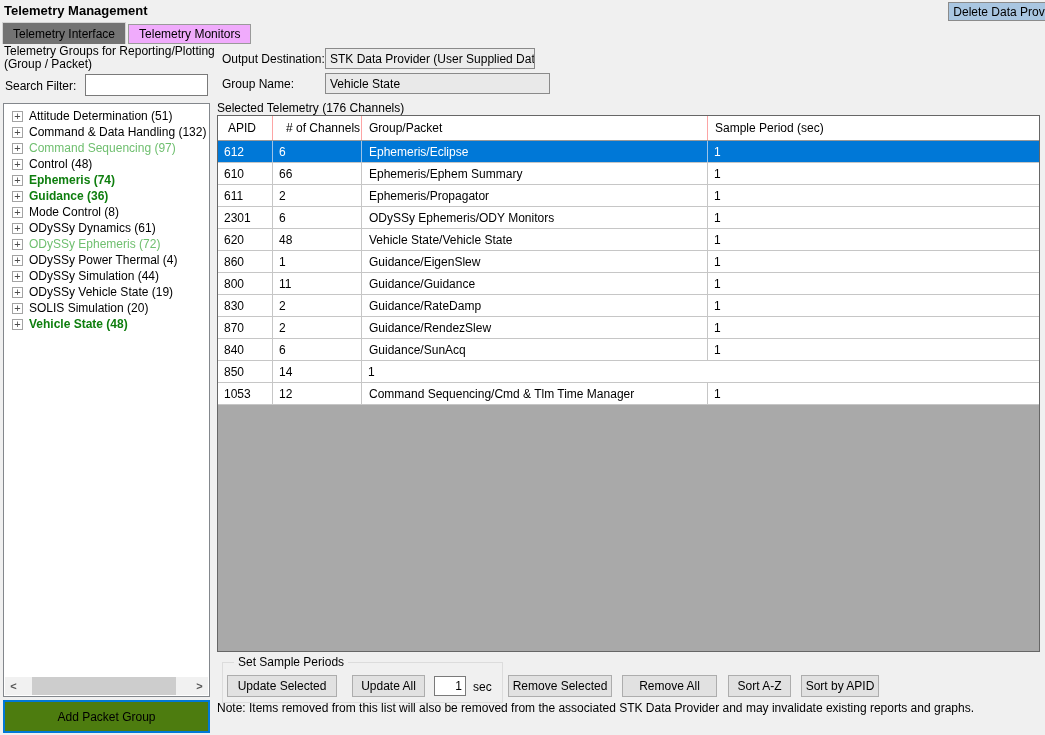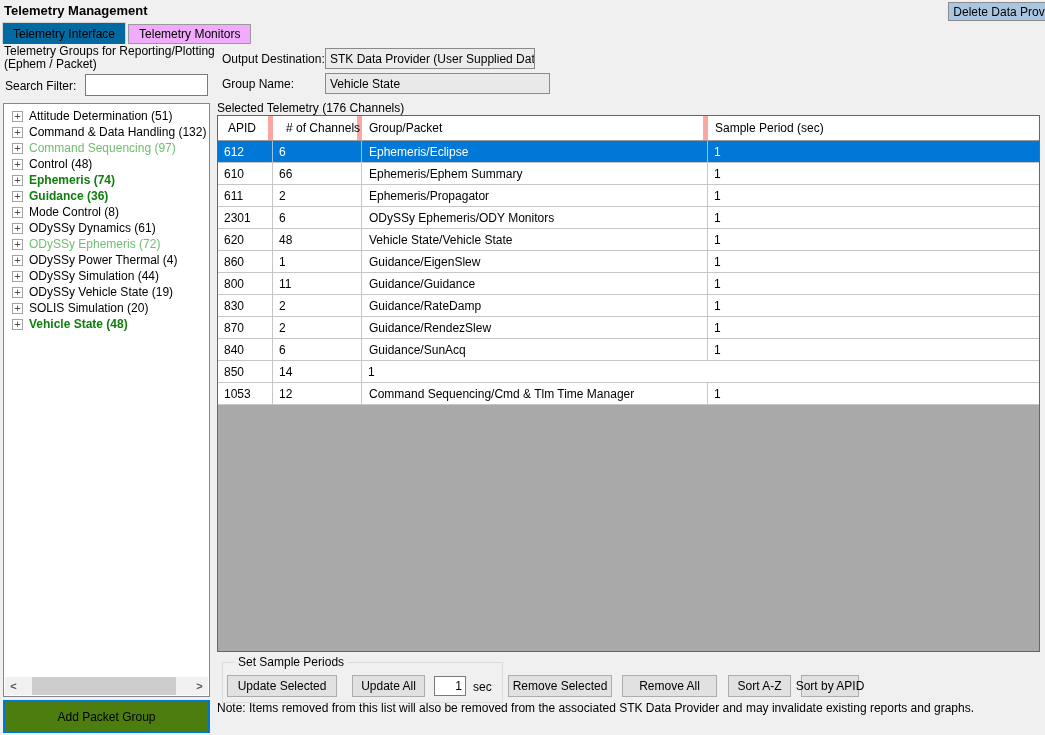--- a/index.html
+++ b/index.html
@@ -15,21 +15,21 @@
   #page-title { left:4px; top:3px; font-size:13px; font-weight:bold; }
   #delete-providers-btn {
     left:913px; top:2px; width:128px; height:19px;
     background:#a9c6e1; border:1px solid #8b8b8b;
     display:flex; align-items:center; justify-content:center; cursor:default;margin-left:35px;
   }
 
   
   #tabstrip { left:2px; top:22px; height:22px; display:flex; align-items:flex-end; }
   .tab { padding:0 10px; display:flex; align-items:center; white-space:nowrap; }
-  .tab.active { height:22px; background:#0369a1; border:1px solid #d4d4d4; border-bottom:none; }
+  .tab.active { height:22px; background:#737373; border:1px solid #d4d4d4; border-bottom:none; }
   .tab.inactive { height:20px; background:#f0abfc; border:1px solid #9a9a9a; margin-left:2px; }
 
   
   #tree-heading { left:4px; top:45px; line-height:13px; }
   #search-label { left:5px; top:79px; }
   #search-input {
     left:85px; top:74px; width:123px; height:22px;
     border:1px solid #7a7a7a; background:#fff; font:12px "Liberation Sans",sans-serif; padding:0 3px;
   }
   #tree-panel {
@@ -73,21 +73,21 @@
     background:#e9e9e9; border:1px solid #8a8a8a; font:12px "Liberation Sans",sans-serif; padding:0 4px;
   }
   #table-caption { left:217px; top:101px; }
 
   
   #telemetry-table {
     left:217px; top:115px; width:823px; height:537px;
     border:1px solid #666; background:#a9a9a9;
   }
   .thead { display:flex; height:25px; background:#fff; border-bottom:1px solid #999; }
-  .hcell { border-right:5px solid #fca5a5; display:flex; align-items:center; white-space:nowrap; }
+  .hcell { border-right:1px solid #fca5a5; display:flex; align-items:center; white-space:nowrap; }
   .c0 { width:55px; } .c1 { width:89px; } .c2 { width:346px; } .c3 { flex:1; border-right:none; }
   .hcell.c0 { padding-left:10px; } .hcell.c1 { padding-left:13px; }
   .hcell.c2 { padding-left:7px; }  .hcell.c3 { padding-left:7px; }
   .trow { display:flex; height:22px; background:#fff; border-bottom:1px solid #c6c6c6; }
   .tcell { border-right:1px solid #c6c6c6; display:flex; align-items:center;
     padding-left:6px; white-space:nowrap; overflow:hidden; }
   .tcell.c2 { padding-left:7px; }
   .tcell.c3 { border-right:none; }
   .trow.selected { background:#0078d7; color:#fff; }
   .trow.selected .tcell { border-right-color:#9cc3e8; }
@@ -108,37 +108,37 @@
   #update-all-btn      { left:352px; top:675px; width:73px; }
   #period-input {
     left:434px; top:676px; width:32px; height:20px;
     border:1px solid #7a7a7a; background:#fff; font:12px "Liberation Sans",sans-serif;
     text-align:right; padding-right:3px;
   }
   #sec-label { left:473px; top:680px; }
   #remove-selected-btn { left:508px; top:675px; width:104px; }
   #remove-all-btn      { left:622px; top:675px; width:95px; }
   #sort-az-btn         { left:728px; top:675px; width:63px; }
-  #sort-apid-btn       { left:801px; top:675px; width:58px; }
+  #sort-apid-btn       { left:801px; top:675px; width:78px; }
   #footer-note { left:217px; top:701px; white-space:nowrap; }
 </style>
 </head>
 <body>
 
 <div id="page-title" class="abs">Telemetry Management</div>
 <div id="delete-providers-btn" class="abs">Delete Data Providers</div>
 
 <div id="tabstrip" class="abs">
   <div class="tab active">Telemetry Interface</div>
   <div class="tab inactive">Telemetry Monitors</div>
 </div>
 
 <div id="tree-heading" class="abs">
   <div>Telemetry Groups for Reporting/Plotting</div>
-  <div>(Ephem / Packet)</div>
+  <div>(Group / Packet)</div>
 </div>
 <div id="search-label" class="abs">Search Filter:</div>
 <input id="search-input" class="abs" value="" style="">
 
 <div id="tree-panel" class="abs">
   <div id="tree-items">
       <div class="tree-item normal">
         <span class="plusbox">+</span>
         <span class="tree-label">Attitude Determination (51)</span>
       </div>

